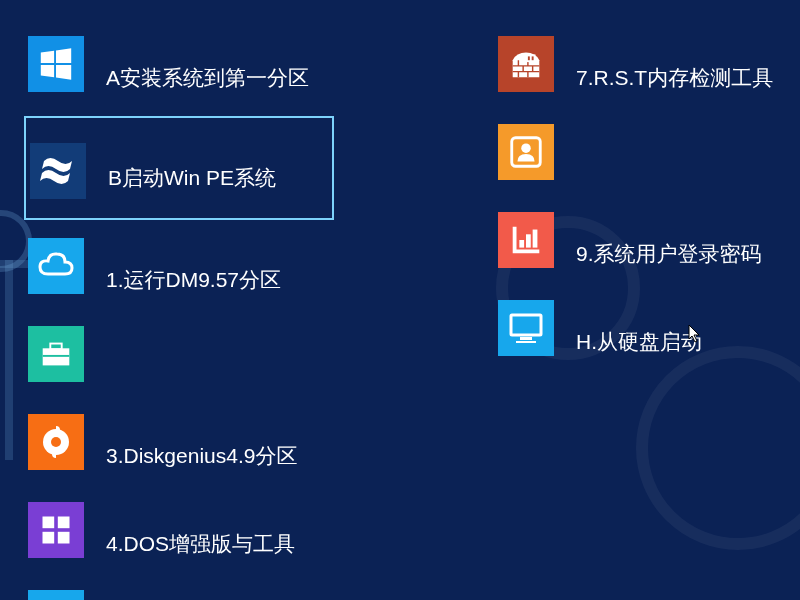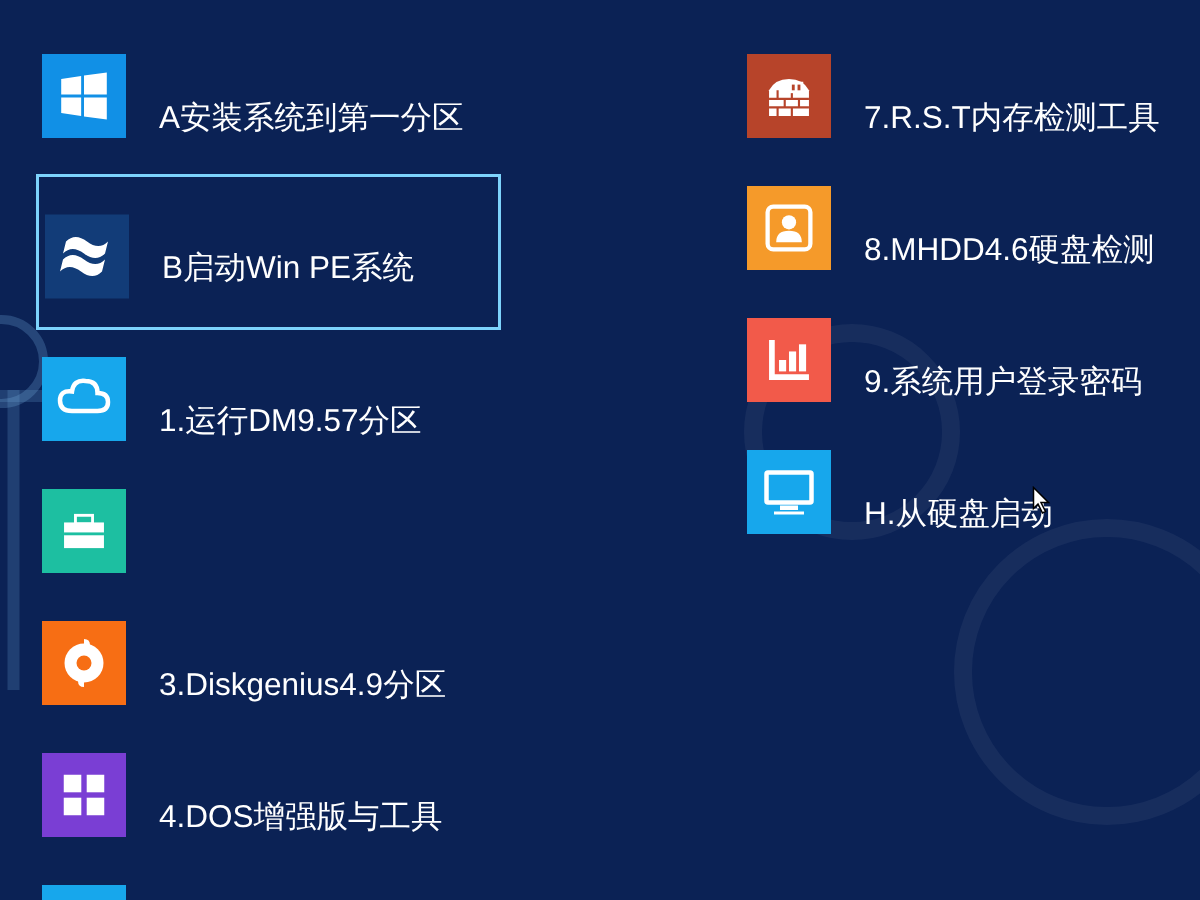--- a/index.html
+++ b/index.html
@@ -177,21 +177,20 @@
         <div class="label">7.R.S.T内存检测工具</div>
       </div>
       <div class="item">
         <div class="tile" style="background: rgb(245, 154, 42);">
           <svg width="38" height="38" viewBox="0 0 40 40">
             <rect x="5" y="5" width="30" height="30" rx="4" fill="none" stroke="#ffffff" stroke-width="3"></rect>
             <circle cx="20" cy="16" r="5" fill="#ffffff"></circle>
             <path fill="#ffffff" d="M11 30 Q11 22 20 22 Q29 22 29 30 Z"></path>
           </svg>
         </div>
-        <div class="label">8.MHDD4.6硬盘检测</div>
       </div>
       <div class="item">
         <div class="tile" style="background: rgb(242, 90, 74);">
           <svg width="38" height="38" viewBox="0 0 40 40">
             <path fill="#ffffff" d="M6 6 L6 34 L34 34 L34 30 L10 30 L10 6 Z"></path>
             <rect x="13" y="20" width="5" height="8" fill="#ffffff"></rect>
             <rect x="20" y="14" width="5" height="14" fill="#ffffff"></rect>
             <rect x="27" y="9" width="5" height="19" fill="#ffffff"></rect>
           </svg>
         </div>

